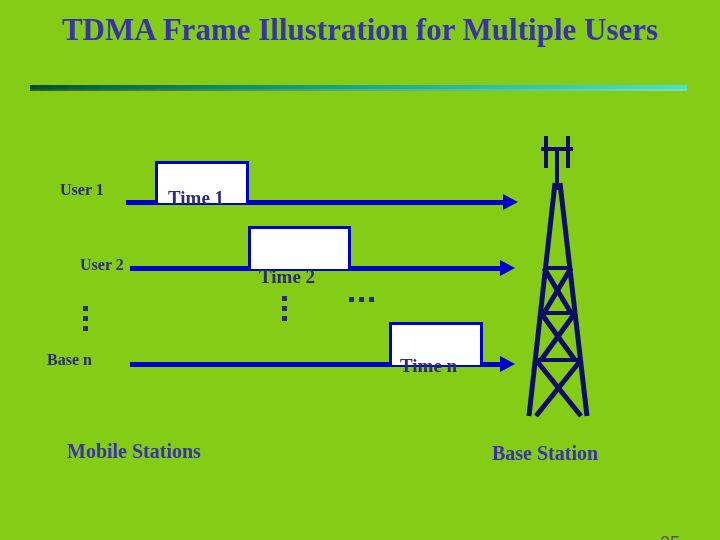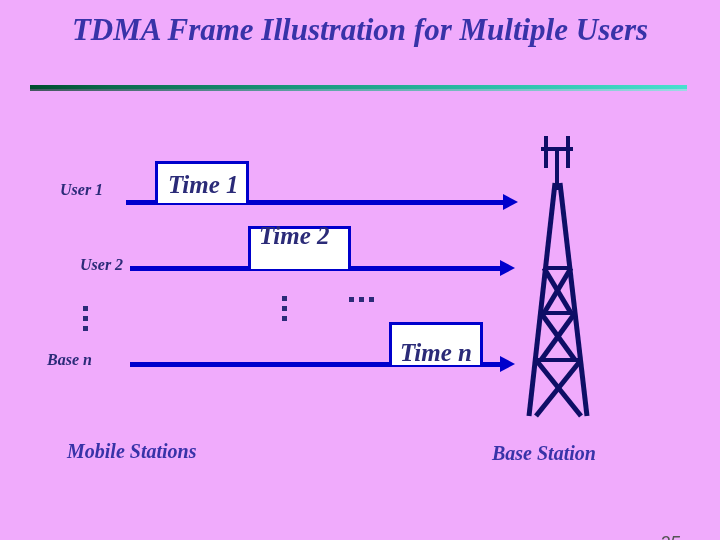--- a/index.html
+++ b/index.html
@@ -7,23 +7,22 @@
     padding: 0;
     background: #ffffff;
   }
   body {
     font-family: "Liberation Serif", "DejaVu Serif", serif;
   }
   #slide {
     position: relative;
     width: 720px;
     height: 540px;
-    background: #f0abfc;
+    background: #84cc16;
     overflow: hidden;
-    font-style: italic;
   }
 
   
   #title {
     position: absolute;
     left: 40px;
     top: 12px;
     width: 640px;
     text-align: center;
     color: #3833a8;
@@ -78,22 +77,23 @@
     border: 3px solid #0000cc;
     border-bottom: none;
     background: #ffffff;
     box-sizing: border-box;
   }
   .slot-label {
     position: absolute;
     color: #2b2b78;
     font-family: "Liberation Serif", "DejaVu Serif", serif;
     font-weight: bold;
-    font-size: 25px;
+    font-size: 19px;
     white-space: nowrap;
+    margin-top: 16px;
   }
 
   
   .vdots {
     position: absolute;
     width: 5px;
   }
   .vdots i {
     display: block;
     width: 5px;
@@ -159,21 +159,21 @@
 
   <div class="slot-box" style="left:155px; top:161px; width:94px; height:42px;"></div>
   <div class="slot-label" style="left:168px; top:171px;">Time 1</div>
 
   <div class="user-label" style="left:47px; top:256px;margin-left:33px;">User 2</div>
 
   <div class="axis-line" style="left:130px; top:266px; width:378px;"></div>
   <div class="axis-head" style="left:500px; top:260px;"></div>
 
   <div class="slot-box" style="left:248px; top:226px; width:103px; height:43px;"></div>
-  <div class="slot-label" style="left:259px; top:222px;">Time 2</div>
+  <div class="slot-label" style="left:259px; top:250px;">Time 2</div>
 
   <div class="vdots" style="left:83px; top:306px;">
     <i></i>
       <i></i>
       <i></i>
   </div>
   <div class="vdots" style="left:282px; top:296px;">
     <i></i>
       <i></i>
       <i></i>

